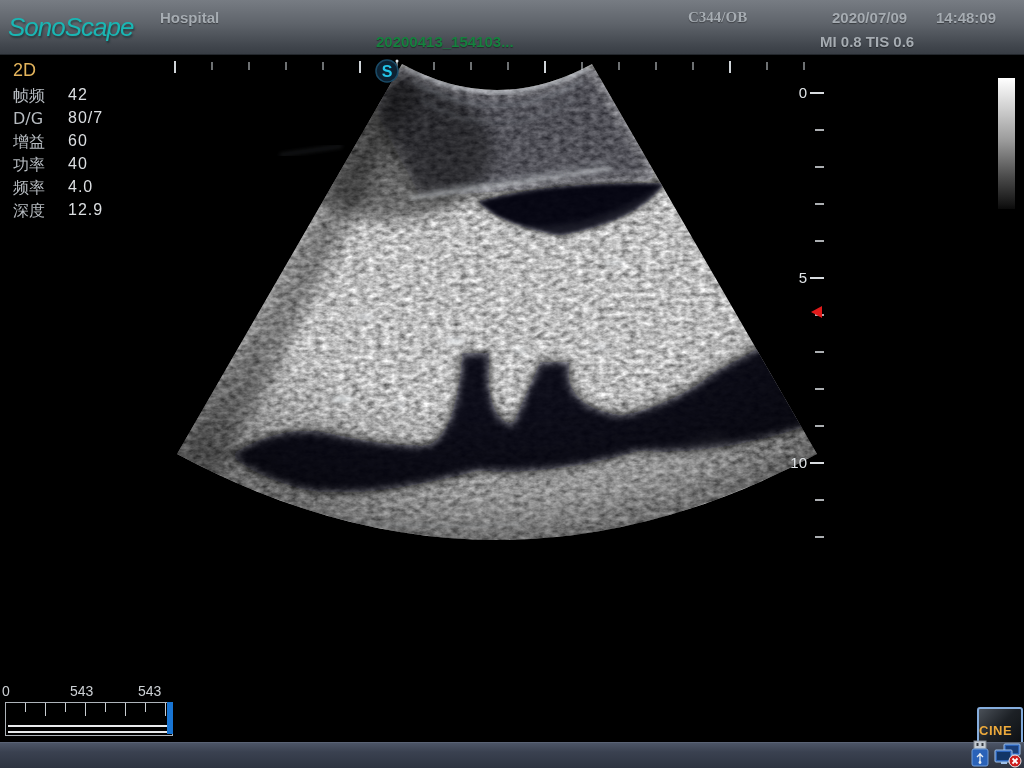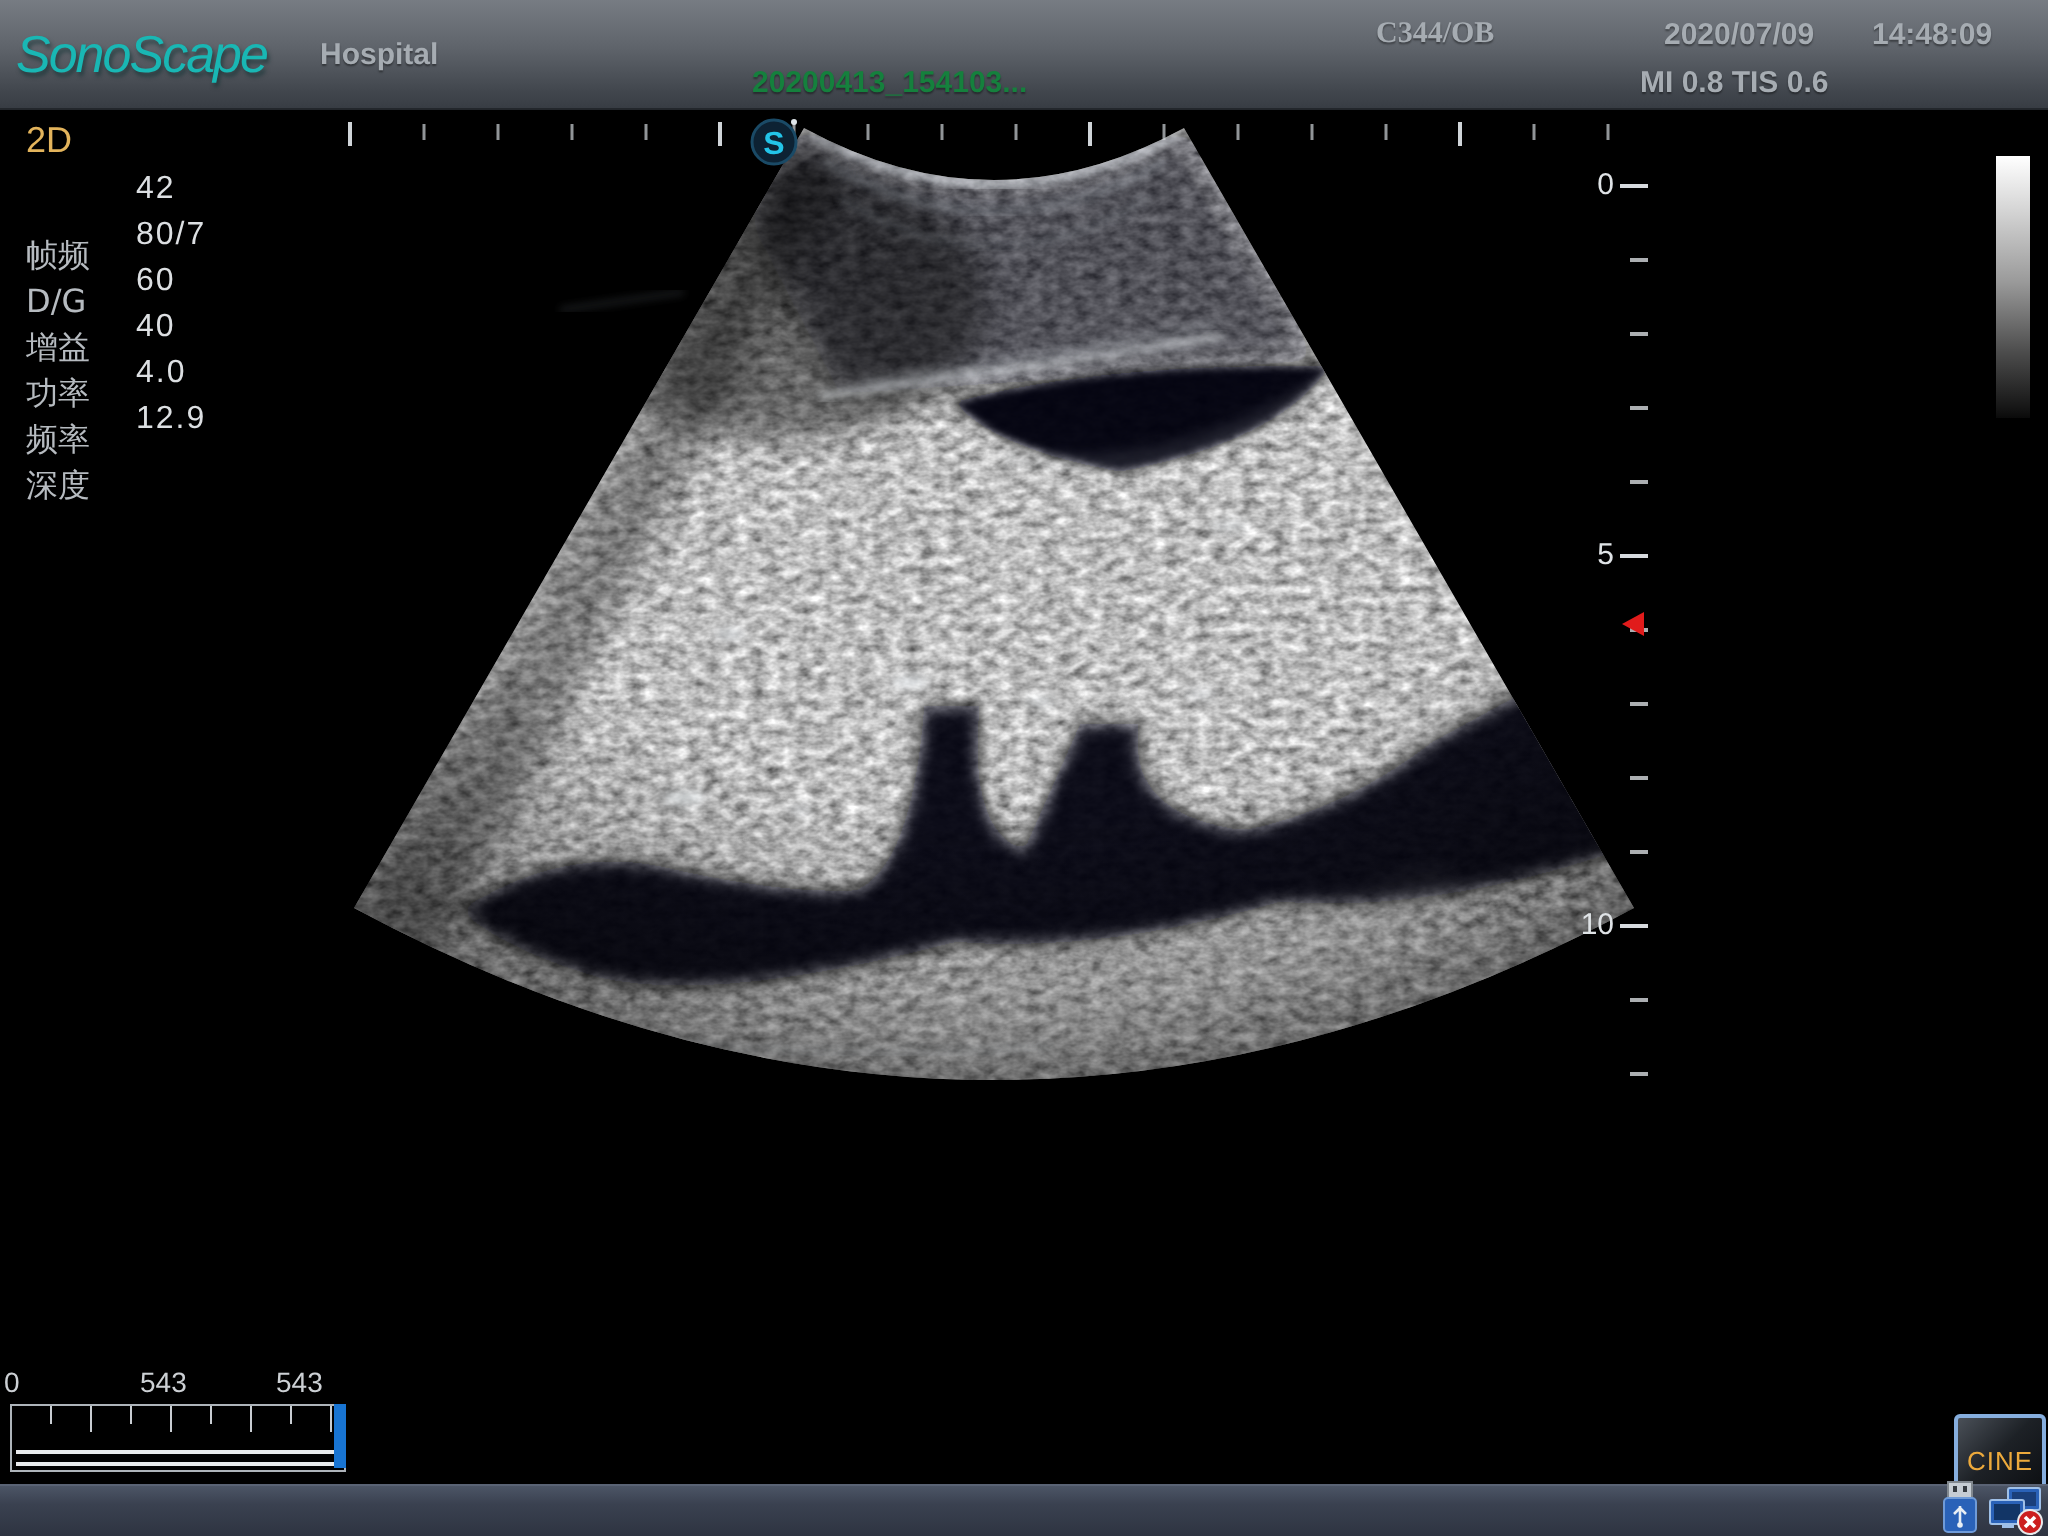--- a/index.html
+++ b/index.html
@@ -7,31 +7,31 @@
        font-family:"Liberation Sans","DejaVu Sans",sans-serif;}
   .abs{position:absolute;}
 
   
   .topbar{left:0;top:0;width:1024px;height:54px;
     background:linear-gradient(#777c83 0%,#5e636a 45%,#41464d 85%,#383d44 100%);
     border-bottom:1px solid #23272c;}
   .brand{left:8px;top:12px;font-size:26px;font-weight:normal;font-style:italic;
     color:#19b7b4;letter-spacing:-1px;text-shadow:1px 2px 2px rgba(0,40,40,.55);}
   .hdr{font-size:15px;font-weight:bold;color:#a6acb2;text-shadow:0 1px 1px rgba(0,0,0,.4);}
-  .hosp{left:160px;top:9px;margin-top:10px;}
+  .hosp{left:160px;top:9px;}
   .studyid{left:376px;top:33px;color:#15803d;}
   .probe{left:688px;top:9px;font-family:Liberation Serif, serif;}
   .date{left:832px;top:9px;}
   .time{left:936px;top:9px;}
   .mitis{left:820px;top:33px;}
 
   
   .mode{left:13px;top:60px;font-size:18px;color:#e3b45c;text-align:center;}
   .prow{left:13px;width:140px;height:23px;font-size:16px;}
-  .plabel{position:absolute;left:0;color:#b6bbc0;font-family:"DejaVu Sans",sans-serif;margin-top:32px;}
+  .plabel{position:absolute;left:0;color:#b6bbc0;font-family:"DejaVu Sans",sans-serif;}
   .pvalue{position:absolute;left:55px;color:#dcdfe2;letter-spacing:1px;}
 
   
   .grayscale{left:998px;top:78px;width:17px;height:131px;
     background:linear-gradient(#ffffff 0%,#d2d2d2 22%,#9a9a9a 48%,#4c4c4c 75%,#161616 96%,#0a0a0a 100%);}
   .dticks{left:788px;top:0;width:37px;height:560px;}
   .dtick{position:absolute;right:1px;height:2px;background:#d7dbdf;}
   .dlabel{position:absolute;font-size:15px;font-weight:500;color:#dfe3e6;}
   .focus{left:811px;top:306px;width:0;height:0;
     border-top:6px solid transparent;border-bottom:6px solid transparent;
@@ -42,22 +42,22 @@
   .cinebox{left:5px;top:702px;width:166px;height:32px;border:1px solid #aeb4ba;}
   .ctick{position:absolute;top:0;width:1px;background:#c8cdd2;}
   .cline{position:absolute;left:2px;top:22px;width:159px;height:4px;
     border-top:2px solid #e8eaec;border-bottom:2px solid #e8eaec;}
   .cmarker{position:absolute;right:-1px;top:-1px;width:6px;height:32px;background:#1874d2;}
 
   
   .cinebtn{left:977px;top:707px;width:46px;height:46px;box-sizing:border-box;
     border:2px solid #86aede;border-radius:3px;
     background:linear-gradient(135deg,#4a5058 0%,#1d2126 45%,#0a0c0f 100%);
-    color:#edaa3c;font-size:13px;font-weight:normal;letter-spacing:.5px;
-    display:flex;align-items:center;justify-content:center;cursor:pointer;}
+    color:#edaa3c;font-size:13px;font-weight:bold;letter-spacing:.5px;
+    display:flex;align-items:center;cursor:pointer;}
 
   
   .statusbar{left:0;top:742px;width:1024px;height:26px;
     background:linear-gradient(#4c5566 0%,#3a4150 35%,#2d3340 100%);
     border-top:1px solid #5a6375;}
   .sicon{position:absolute;top:-3px;}
 </style>
 </head>
 <body>
 

